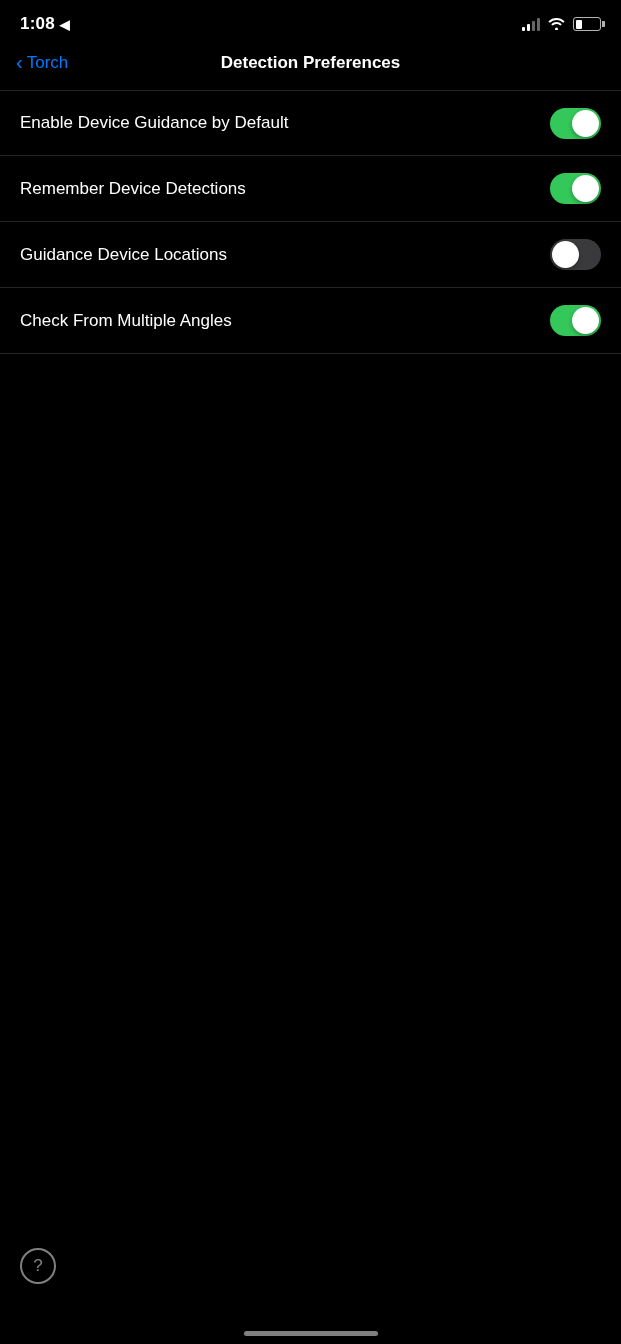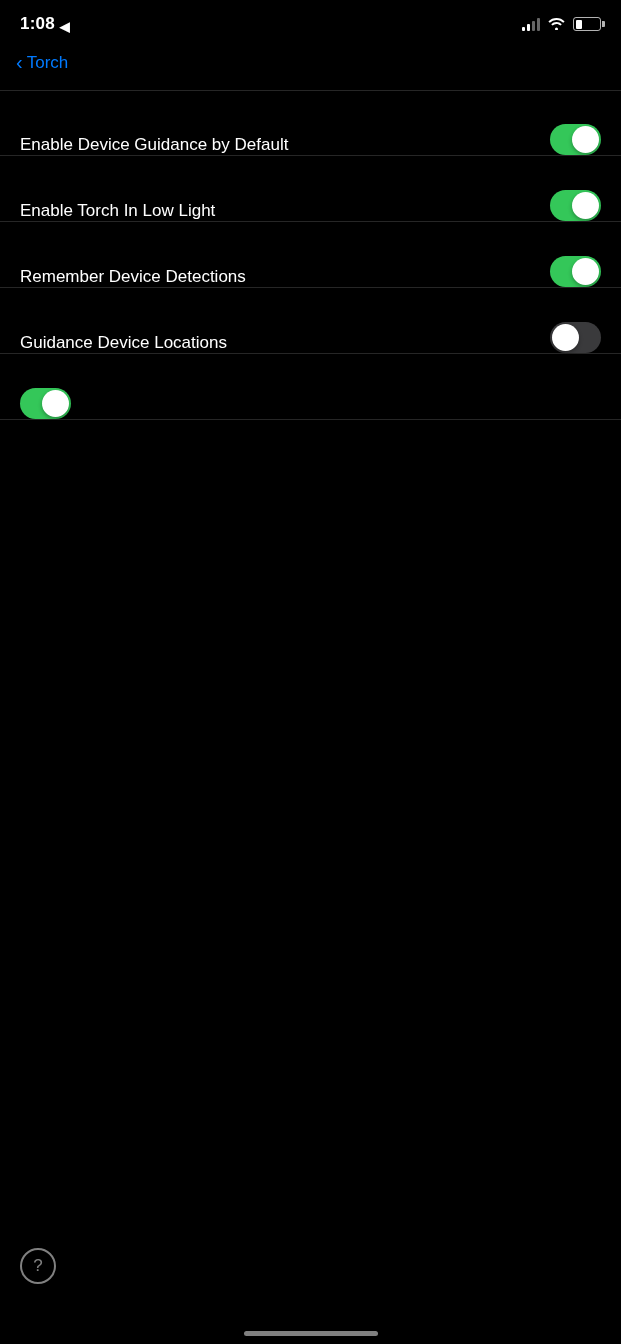--- a/index.html
+++ b/index.html
@@ -25,21 +25,21 @@
       align-items: center;
       padding: 12px 20px 8px 20px;
       height: 44px;
     }
 
     .status-time {
       font-size: 17px;
       font-weight: 600;
       letter-spacing: 0.2px;
       display: flex;
-      align-items: flex-end;
+      align-items: center;
       gap: 5px;
     }
 
     .location-icon {
       font-size: 13px;
     }
 
     .status-icons {
       display: flex;
       align-items: center;
@@ -131,21 +131,21 @@
       white-space: nowrap;
     }
 
     
     .settings-list {
       margin-top: 4px;
     }
 
     .settings-row {
       display: flex;
-      align-items: flex-end;
+      align-items: center;
       justify-content: space-between;
       padding: 0 20px;
       height: 66px;
       border-bottom: 0.5px solid rgba(255, 255, 255, 0.15);
     }
 
     .settings-row:first-child {
       border-top: 0.5px solid rgba(255, 255, 255, 0.15);
     }
 
@@ -252,48 +252,44 @@
       <div class="battery-fill"></div>
     </div>
   </div>
 </div>
 
 <div class="nav-bar">
   <div class="back-button">
     <span class="back-chevron">‹</span>
     <span>Torch</span>
   </div>
+  <div class="nav-title">Detection Preferences</div>
 </div>
 
 <div class="settings-list" id="settings-list">
 <div class="settings-row">
       <span class="settings-label">Enable Device Guidance by Default</span>
       <div class="toggle on">
         <div class="toggle-thumb"></div>
       </div>
     </div>
     <div class="settings-row">
-      <span class="settings-label">Enable Torch In Low Light</span>
-      <div class="toggle on">
-        <div class="toggle-thumb"></div>
-      </div>
-    </div>
-    <div class="settings-row">
       <span class="settings-label">Remember Device Detections</span>
       <div class="toggle on">
         <div class="toggle-thumb"></div>
       </div>
     </div>
     <div class="settings-row">
       <span class="settings-label">Guidance Device Locations</span>
       <div class="toggle off">
         <div class="toggle-thumb"></div>
       </div>
     </div>
     <div class="settings-row">
+      <span class="settings-label">Check From Multiple Angles</span>
       <div class="toggle on">
         <div class="toggle-thumb"></div>
       </div>
     </div>
   </div>
 
 <div class="bottom-area">
   <div class="help-button">
     <span>?</span>
   </div>

